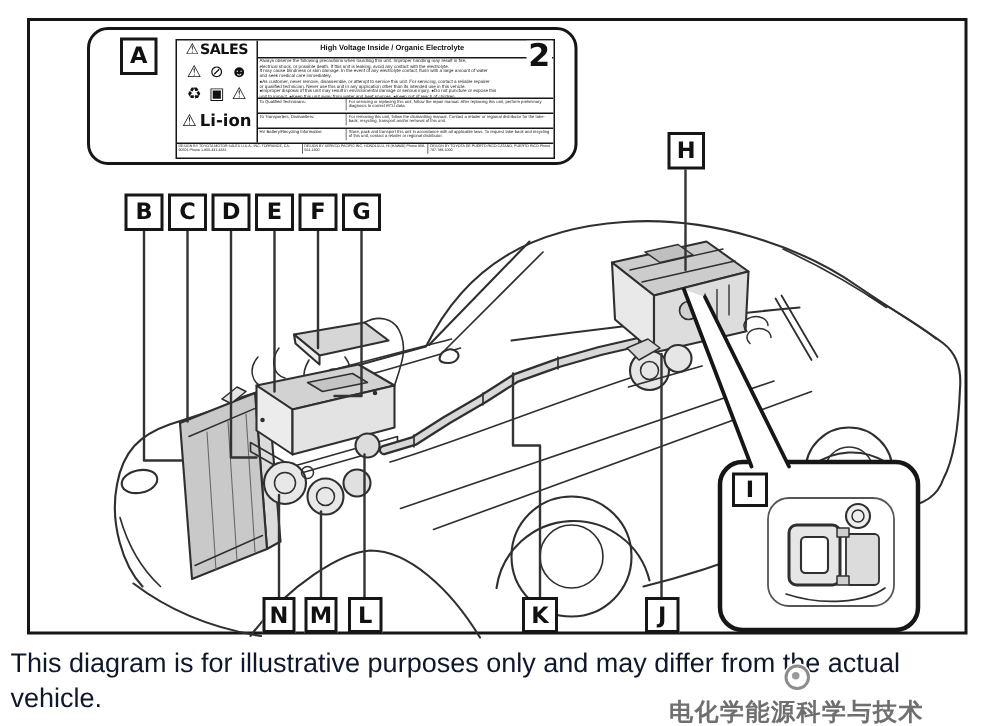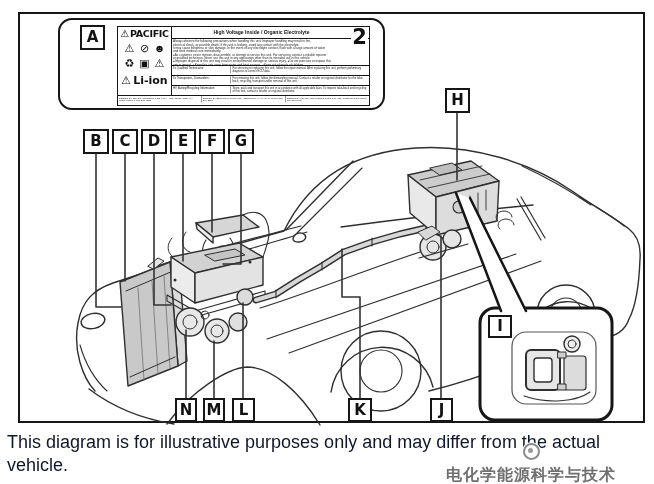--- a/index.html
+++ b/index.html
@@ -199,21 +199,21 @@
 
   <div class="a-container">
     <div class="lbox" style="left:20px;top:5px;width:25px;height:25px;position:absolute;">A</div>
   </div>
 
   <div class="danger-label">
     <div class="dl-top">
       <div class="dl-left">
         <div class="dl-danger">
           <span class="tri">⚠</span>
-          <span>PACIFIC</span>
+          <span>SALES</span>
         </div>
         <div class="icon-grid">
           <span>⚠</span>
           <span>⊘</span>
           <span>☻</span>
           <span>♻</span>
           <span>▣</span>
           <span>⚠</span>
         </div>
         <div class="dl-liion">

